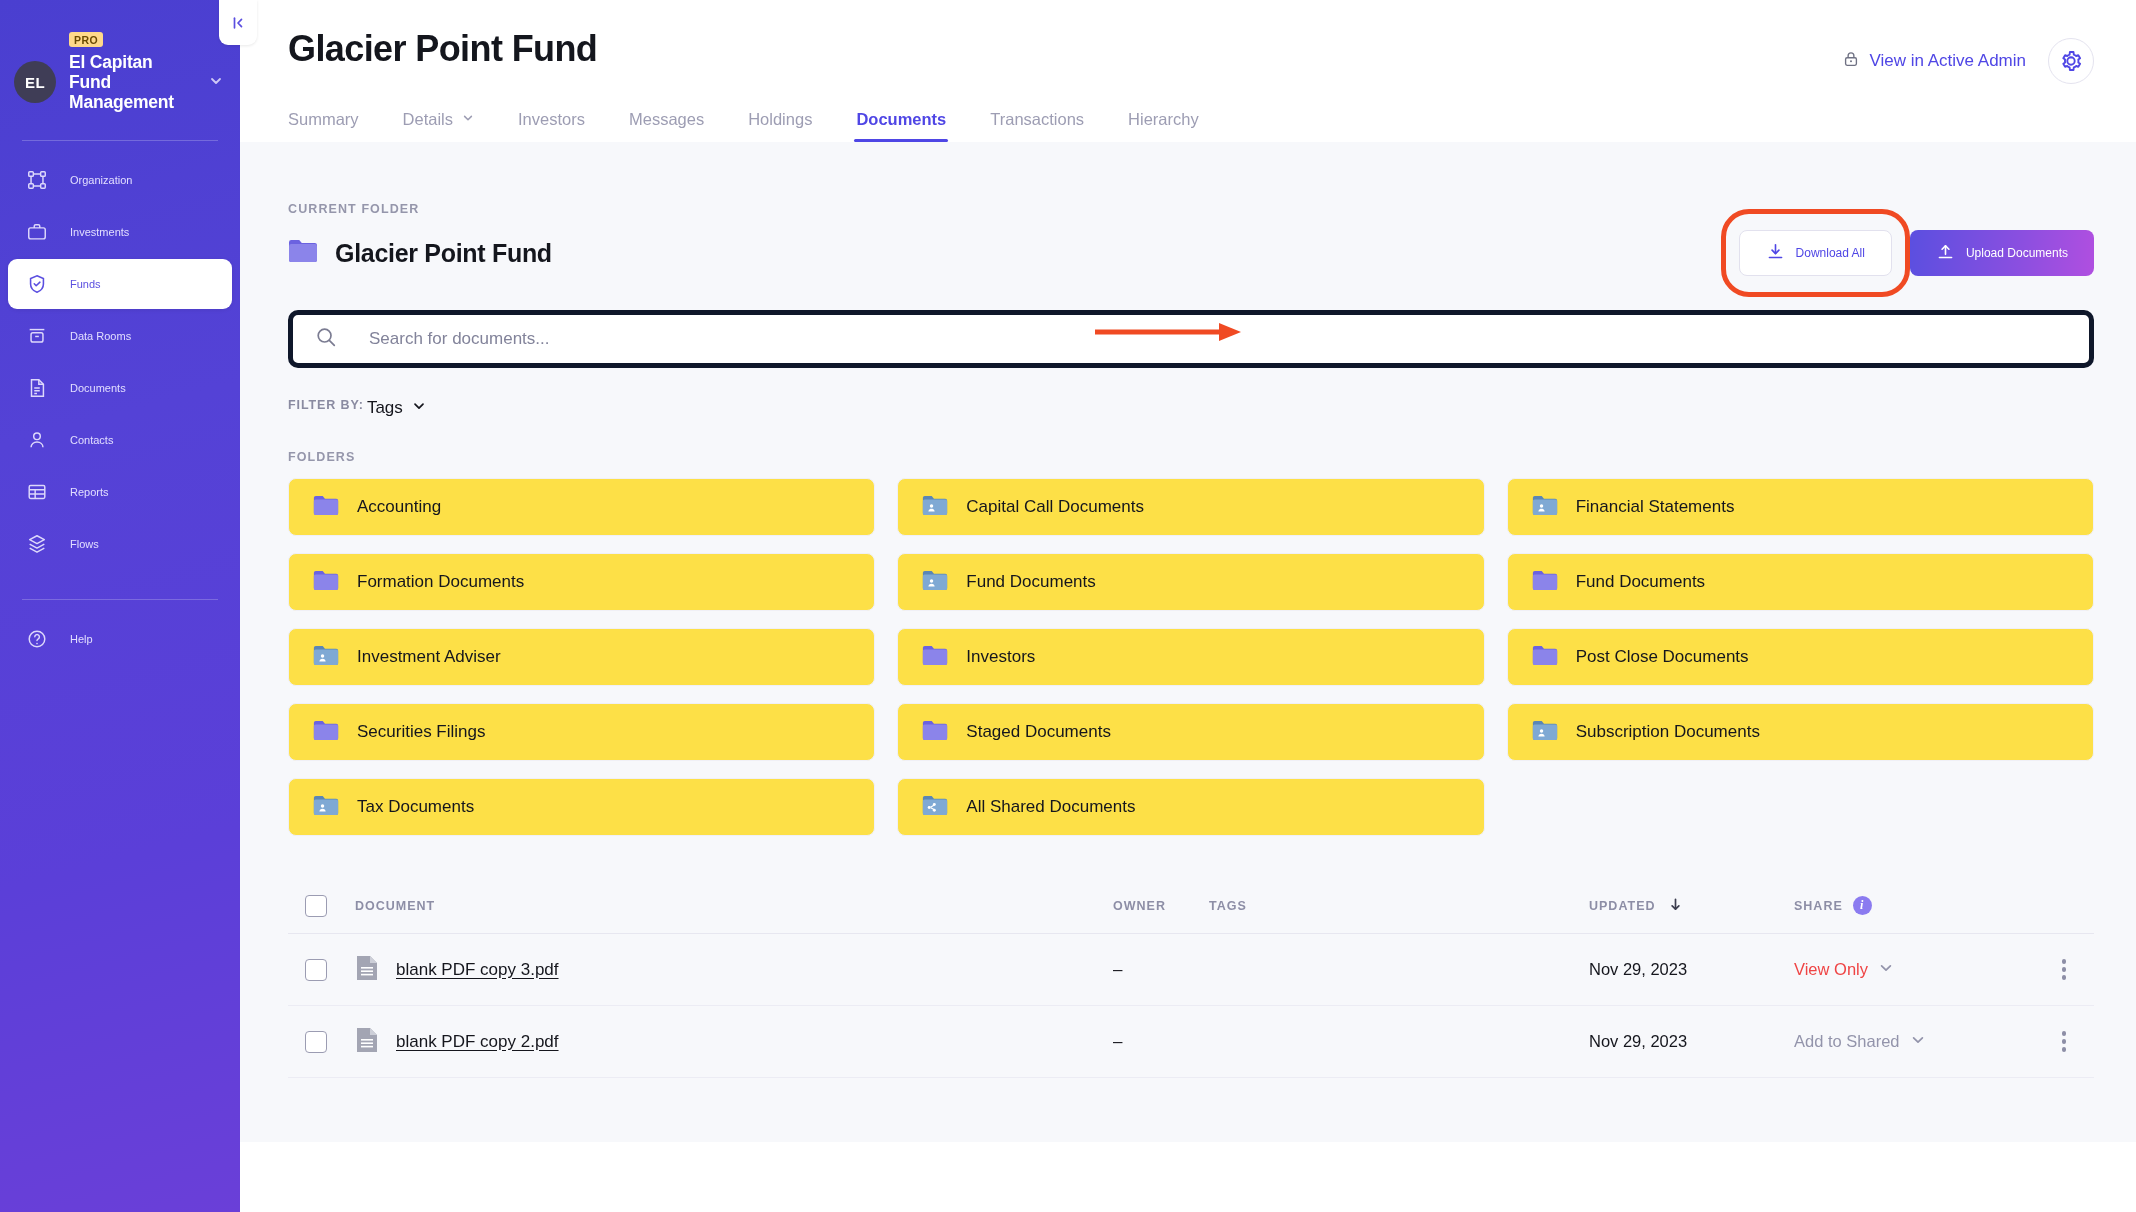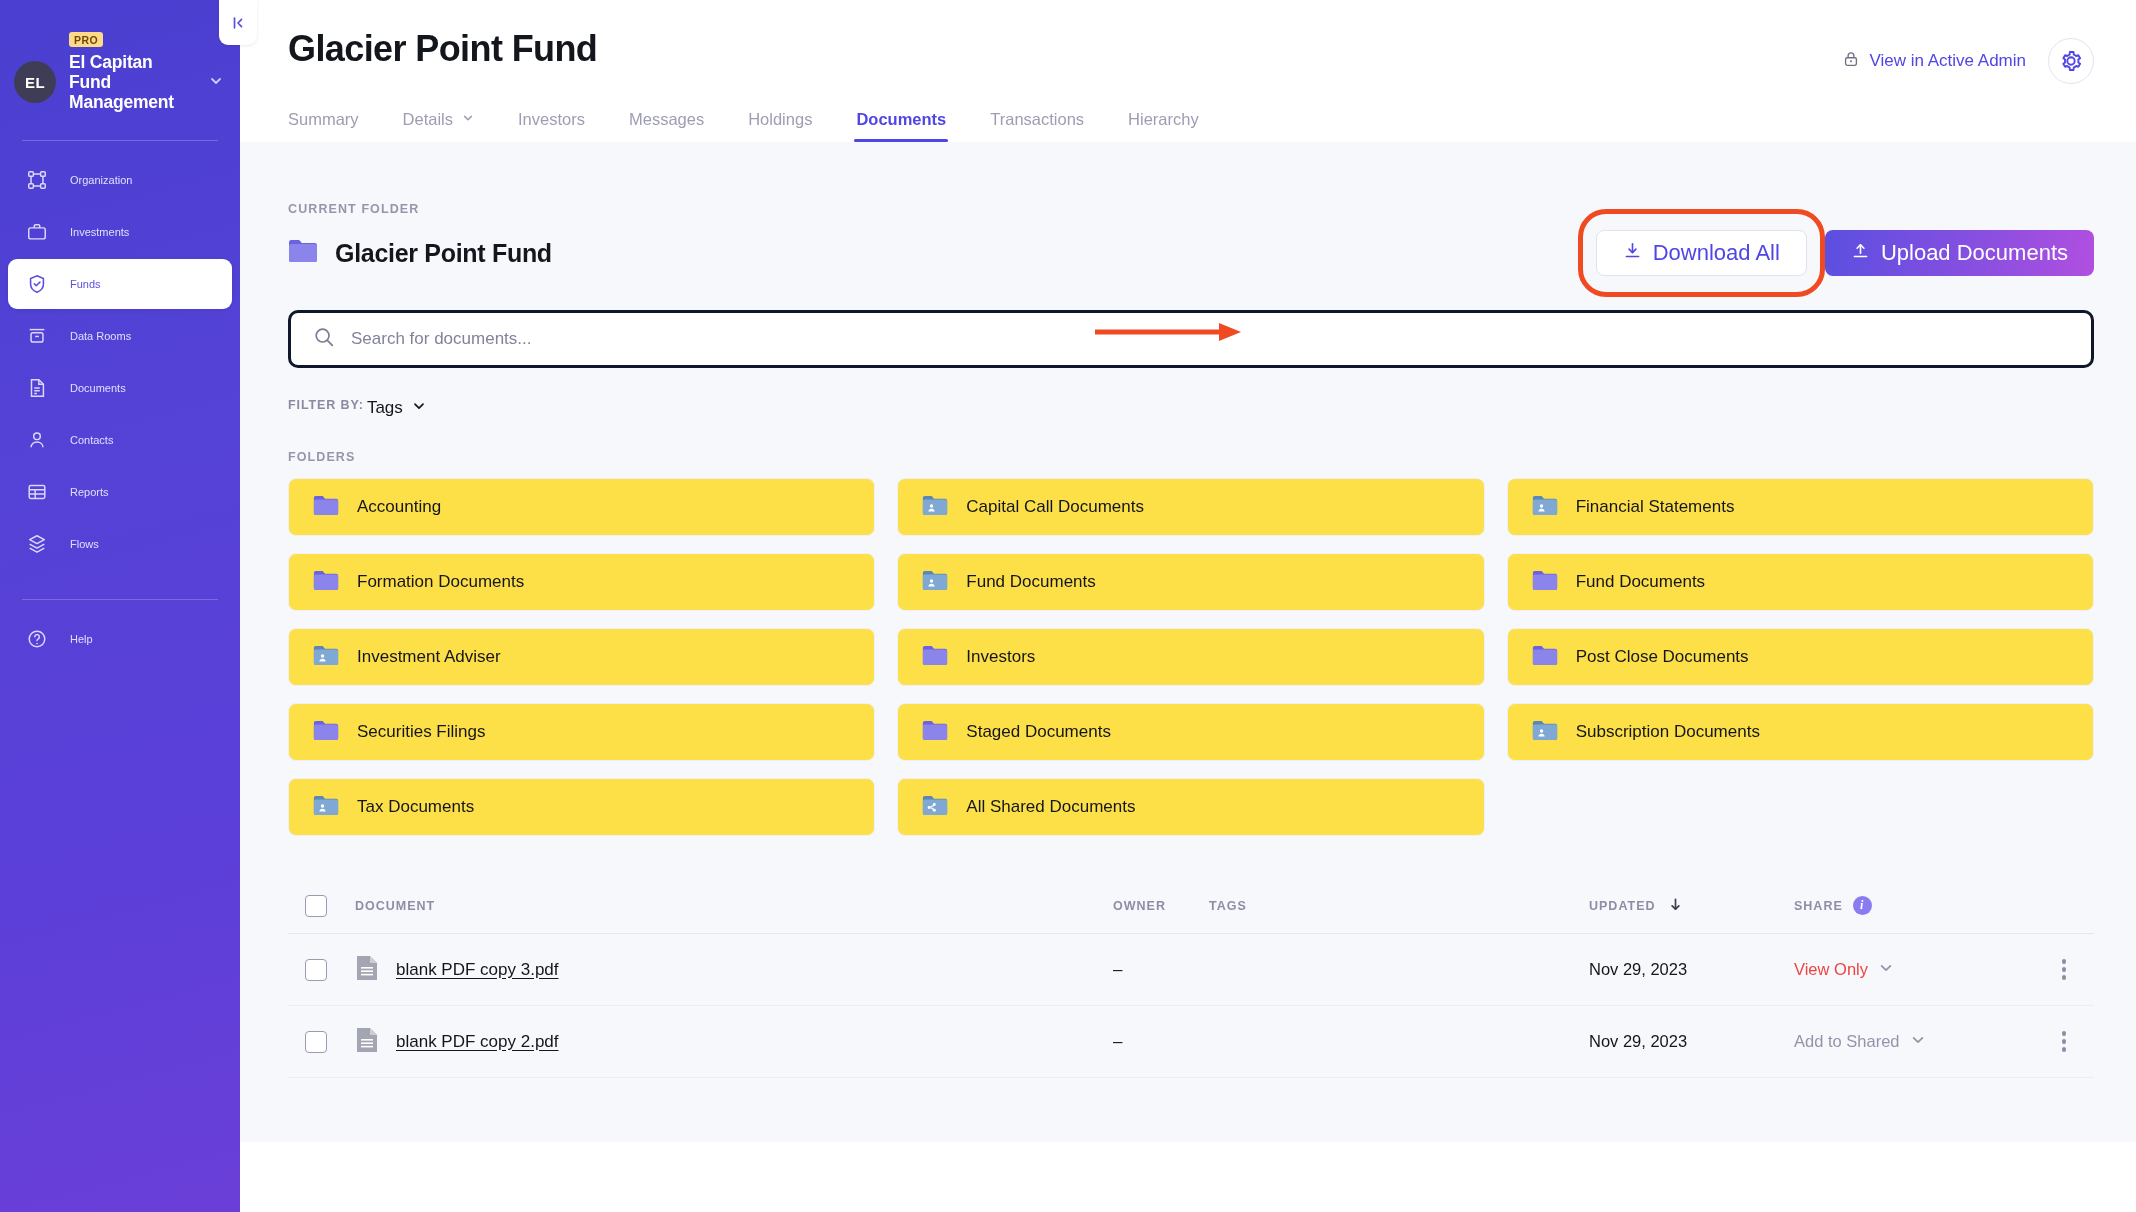--- a/index.html
+++ b/index.html
@@ -108,42 +108,42 @@
     margin-top: 28px;
   }
   .folder-head-row {
     display: flex; align-items: center; justify-content: space-between; margin-top: 14px;
   }
   .cur-folder { display: flex; align-items: center; gap: 17px; }
   .cur-folder-name { font-size: 25px; font-weight: bold; color: #14161d; letter-spacing: -.3px; }
   .head-actions { display: flex; align-items: center; gap: 18px; }
   .btn {
     display: flex; align-items: center; gap: 11px; cursor: pointer;
-    font-size: 22px; border-radius: 8px; padding: 0 26px; height: 46px;
+    font-size: 12px; border-radius: 8px; padding: 0 26px; height: 46px;
     white-space: nowrap;
   }
   .btn-outline {
     background: #fff; border: 1px solid #e2e1ee; color: #4f46e5;
   }
   .btn-primary {
     background: linear-gradient(95deg, #5b4fe0 0%, #8b4fe0 60%, #b04fe0 100%);
     color: #fff; border: none;
   }
   .download-wrap { position: relative; }
   .hl-ring {
     position: absolute; left: -18px; top: -21px; right: -18px; bottom: -21px;
     border: 5px solid #f04a23; border-radius: 28px; pointer-events: none;
   }
   .arrow-anno { position: absolute; left: 853px; top: 179px; width: 155px; height: 22px; }
 
   
   .search-box {
     margin-top: 34px; height: 58px; background: #fff; border-radius: 10px;
-    display: flex; align-items: center; gap: 16px; padding: 0 22px;
-    border: 3px solid #0f172a;
+    display: flex; align-items: center; gap: 32px; padding: 0 22px;
+    border: 5px solid #0f172a;
   }
   .search-box input {
     border: none; outline: none; font-size: 17px; color: #14161d;
     font-family: "Liberation Sans", sans-serif; flex: 1; background: transparent;
   }
   .search-box input::placeholder { color: #82839a; }
 
   .filter-row { display: flex; align-items: flex-start; gap: 3px; margin-top: 30px; }
   .filter-label { font-size: 12.5px; font-weight: bold; color: #8a8ba1; letter-spacing: .9px; }
   .filter-value {

